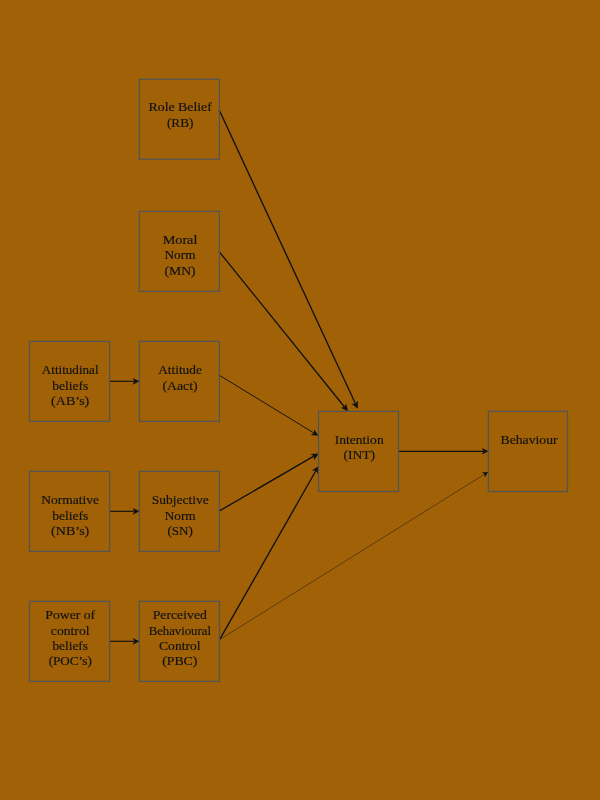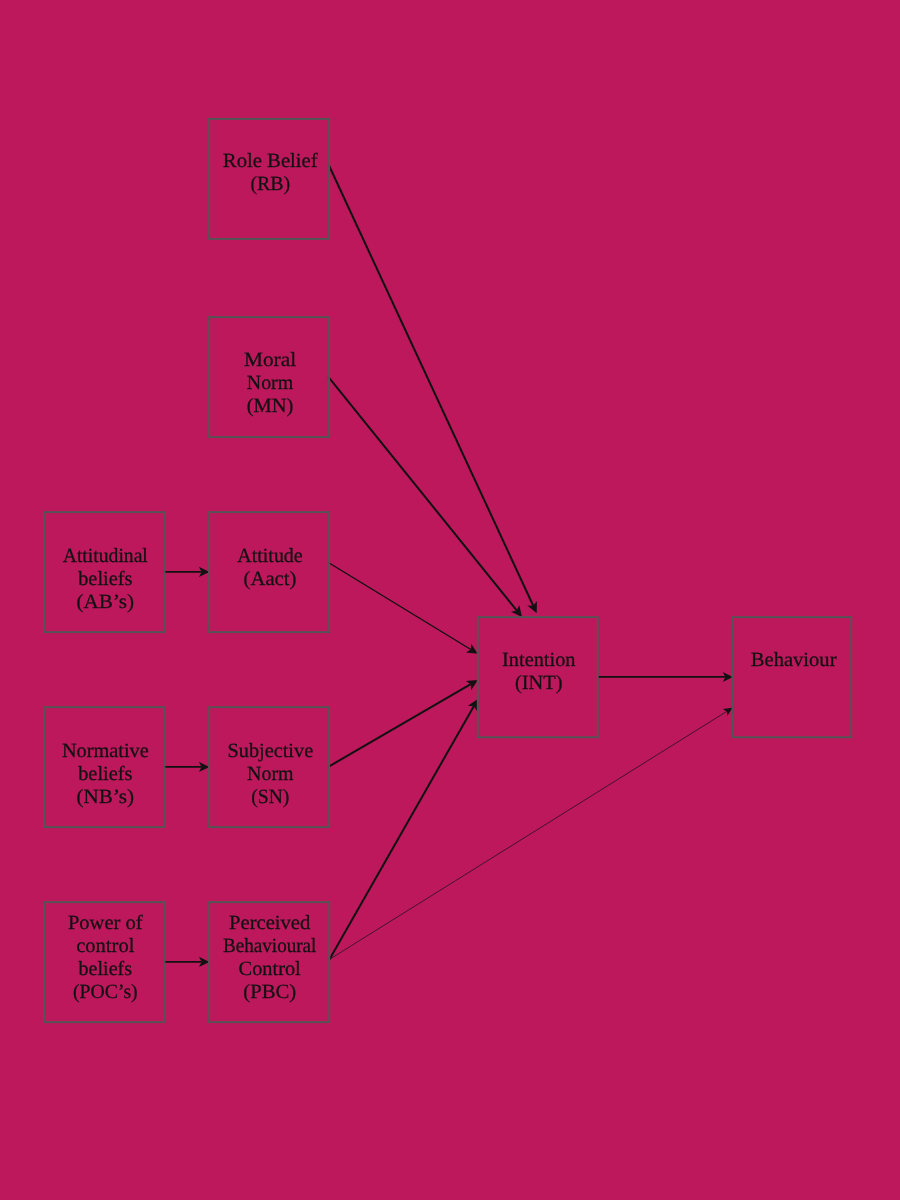--- a/index.html
+++ b/index.html
@@ -1,18 +1,18 @@
 <!DOCTYPE html>
 <html><head>
 <meta charset="utf-8">
 <style>
   html,body{margin:0;padding:0;background:#ffffff;}
   body{width:600px;height:800px;overflow:hidden;
        font-family:"Liberation Serif",serif;}
-  #stage{position:relative;width:600px;height:800px;background:#be185d;overflow:hidden;}
+  #stage{position:relative;width:600px;height:800px;background:#a16207;overflow:hidden;}
   svg.diagram{position:absolute;left:0;top:0;width:600px;height:800px;display:block;}
   svg.diagram text{font-family:"Liberation Serif",serif;paint-order:stroke fill;}
   svg.diagram .nodebox{fill:none;}
 </style>
 </head>
 <body>
 
 <div id="stage">
 <svg class="diagram" id="diagram-svg" viewBox="0 0 600 800">
 

